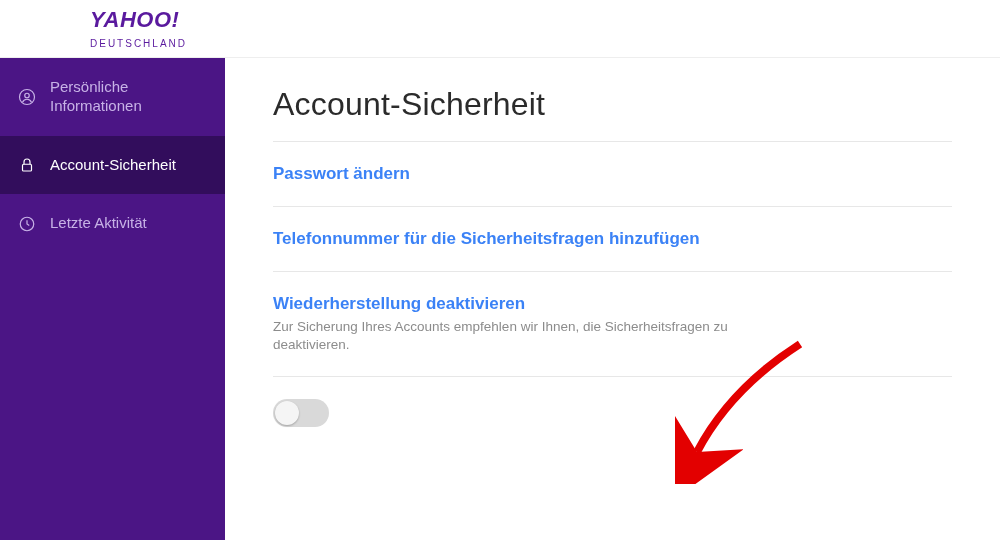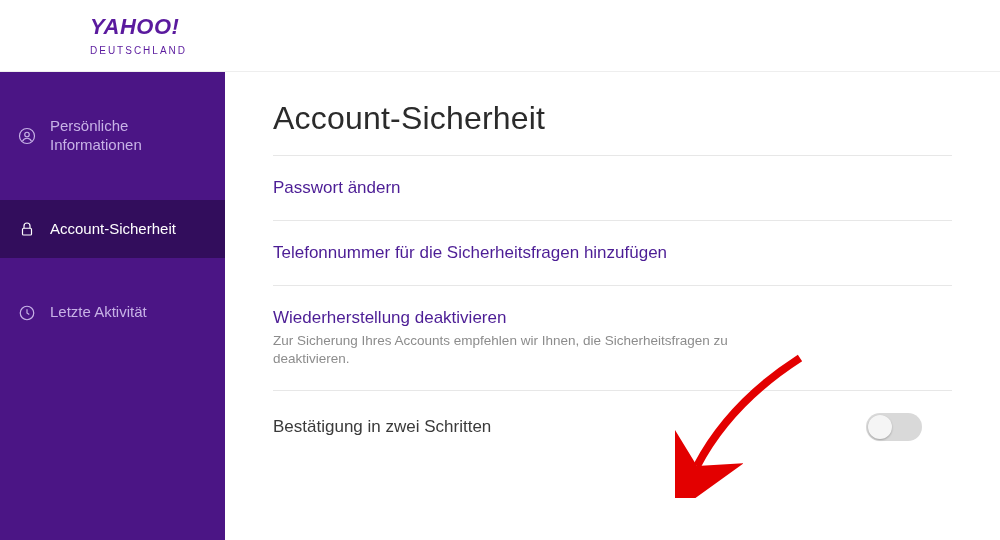--- a/index.html
+++ b/index.html
@@ -1,32 +1,32 @@
 <!DOCTYPE html>
 <html><head>
 <meta charset="utf-8">
 <style>
   * { box-sizing: border-box; margin: 0; padding: 0; }
   html, body { width: 1000px; height: 540px; font-family: "Helvetica Neue", Helvetica, Arial, sans-serif; background: #fff; overflow: hidden; }
   .page { display: flex; flex-direction: column; width: 100%; height: 100%; }
-  .topbar { height: 72px; display: flex; align-items: center; padding-left: 90px; border-bottom: 1px solid #eee; }
+  .topbar { height: 58px; display: flex; align-items: center; padding-left: 90px; border-bottom: 1px solid #eee; }
   .logo { display: flex; flex-direction: column; line-height: 1; }
   .logo-main { color: #5a1a9e; font-weight: 800; font-size: 22px; letter-spacing: 0.5px; font-style: italic; }
   .logo-sub { color: #5a1a9e; font-size: 10px; letter-spacing: 2px; margin-top: 8px; }
   .body { display: flex; flex: 1; min-height: 0; }
   .sidebar { width: 225px; background: #4b1585; display: flex; flex-direction: column; padding-top: 0; }
-  .nav-item { display: flex; align-items: center; gap: 14px; color: #c7b2e6; padding: 20px 18px; font-size: 15px; cursor: pointer; font-weight: 300; margin-top: 25px; }
+  .nav-item { display: flex; align-items: center; gap: 14px; color: #c7b2e6; padding: 20px 18px; font-size: 15px; cursor: pointer; font-weight: 300; }
   .nav-item.active { background: #320d5c; color: #fff; }
   .nav-item .icon { width: 18px; height: 18px; display: inline-flex; align-items: center; justify-content: center; flex-shrink: 0; }
   .nav-item .icon svg { stroke: currentColor; fill: none; stroke-width: 1.6; }
   .nav-item .txt { line-height: 1.25; }
   .main { flex: 1; padding: 28px 48px 0 48px; overflow: hidden; position: relative; }
   .page-title { font-size: 32px; font-weight: 200; color: #2b2b2b; letter-spacing: 0.2px; margin-bottom: 18px; }
   .section { border-top: 1px solid #e7e7e7; padding: 22px 0; }
-  .link { color: #4c1d95; font-size: 17px; font-weight: 400; cursor: pointer; }
+  .link { color: #3b82f6; font-size: 17px; font-weight: 700; cursor: pointer; }
   .label-dark { color: #3a3a3a; font-size: 17px; font-weight: 400; }
   .subtext { color: #8c8c8c; font-size: 13.5px; margin-top: 4px; line-height: 1.35; max-width: 520px; }
   .redacted { display: inline-block; width: 180px; height: 14px; margin-top: 6px;
     background: repeating-linear-gradient(0deg,#d5d5d5,#d5d5d5 2px,#e6e6e6 2px,#e6e6e6 4px);
     filter: blur(0.4px); }
   .twostep { display: flex; align-items: center; justify-content: space-between; padding-right: 30px; }
   .toggle { width: 56px; height: 28px; background: #d9d9d9; border-radius: 14px; position: relative; cursor: pointer; }
   .toggle::after { content: ""; position: absolute; left: 2px; top: 2px; width: 24px; height: 24px; background: #f5f5f5; border-radius: 50%; box-shadow: 0 1px 2px rgba(0,0,0,.25); }
   .arrow { position: absolute; left: 450px; top: 276px; pointer-events: none; }
 </style>
@@ -84,21 +84,20 @@
         <span class="link">Telefonnummer für die Sicherheitsfragen hinzufügen</span>
       </div>
 
 
       <div class="section">
         <span class="link">Wiederherstellung deaktivieren</span>
         <div class="subtext">Zur Sicherung Ihres Accounts empfehlen wir Ihnen, die Sicherheitsfragen zu deaktivieren.</div>
       </div>
 
       <div class="section twostep">
-        <span class="label-dark">Bestätigung in zwei Schritten</span>
         <span class="toggle"></span>
       </div>
 
       <svg class="arrow" width="150" height="150">
         <defs>
           <marker id="ah" markerWidth="12" markerHeight="12" refX="3" refY="5" orient="auto">
             <path d="M0,0 L10,5 L0,10 L3,5 Z" fill="#e30000"></path>
           </marker>
         </defs>
         <path d="M125,10 Q55,55 22,118" stroke="#e30000" stroke-width="8" fill="none" marker-end="url(#ah)"></path>

